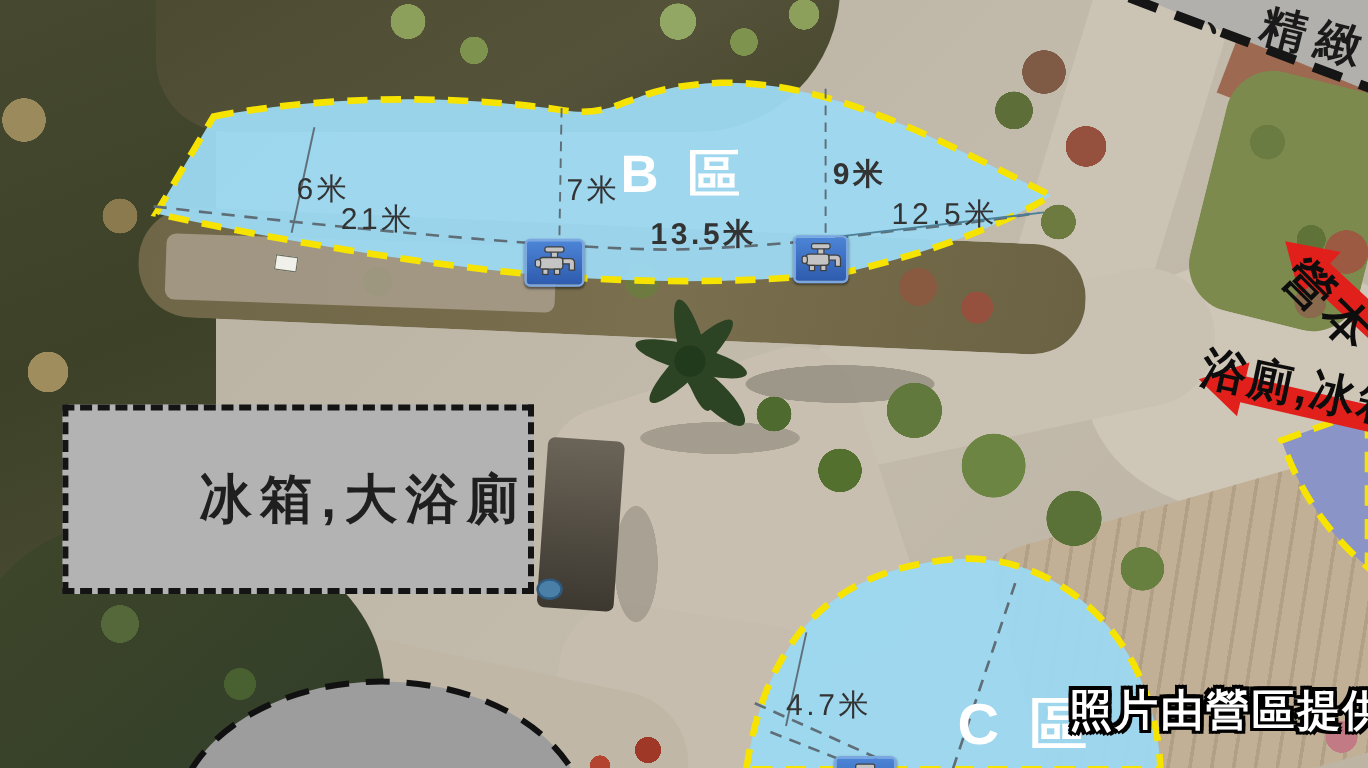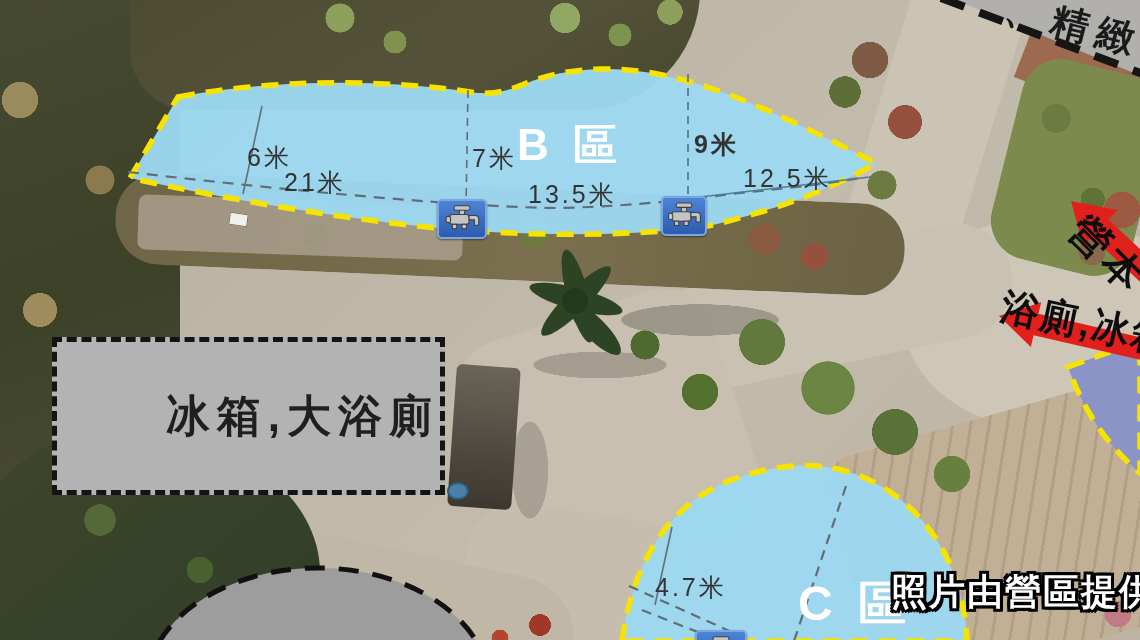--- a/index.html
+++ b/index.html
@@ -202,21 +202,21 @@
           <rect x="11" y="23" width="5" height="5"></rect>
           <rect x="22" y="23" width="5" height="5"></rect>
     </g>
       </svg>
   </div>
 
   <div class="lbl zone" style="left:517px;top:116px;font-size:44px;letter-spacing:6px;">B 區</div>
   <div class="lbl meas" style="left:247px;top:141px;">6米</div>
   <div class="lbl meas" style="left:284px;top:166px;text-align:center;">21米</div>
   <div class="lbl meas" style="left:472px;top:142px;">7米</div>
-  <div class="lbl meas" style="left:528px;top:178px;">13.5米</div>
+  <div class="lbl meas" style="left:542px;top:178px;font-weight:bold;">13.5米</div>
   <div class="lbl meas" style="left:694px;top:128px;font-weight:bold;">9米</div>
   <div class="lbl meas" style="left:743px;top:162px;">12.5米</div>
 
   <div class="lbl zone" style="left:798px;top:572px;font-size:48px;letter-spacing:6px;">C 區</div>
   <div class="lbl meas" style="left:655px;top:571px;">4.7米</div>
 
   <div class="facility-box">
     <span>冰箱,大浴廁</span>
   </div>
 

